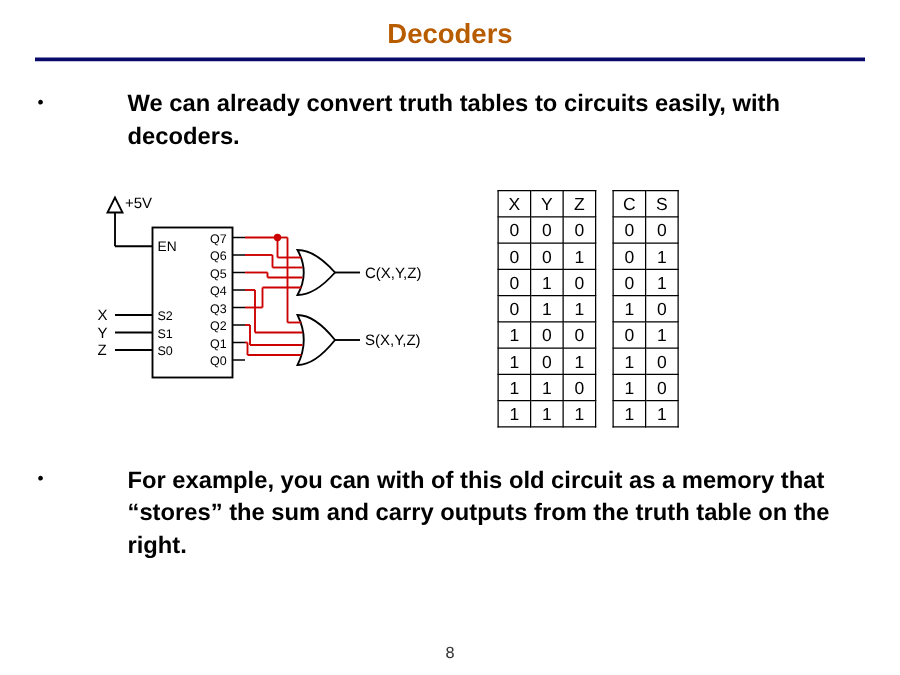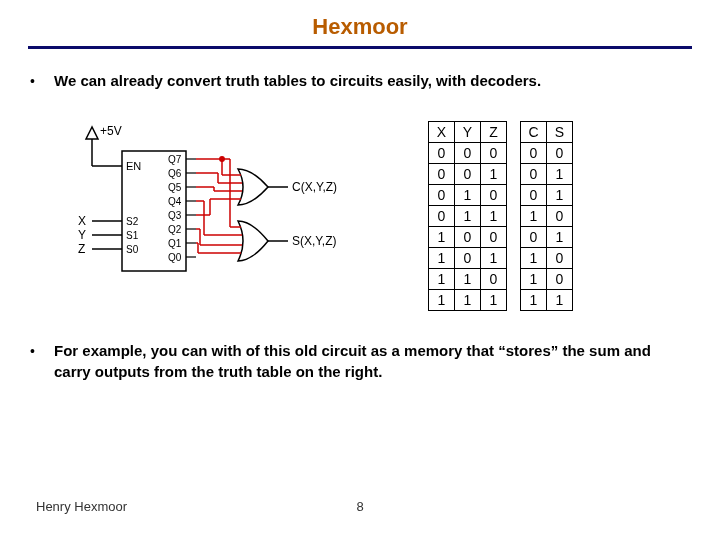--- a/index.html
+++ b/index.html
@@ -33,29 +33,30 @@
     margin-bottom: 30px;
   }
   .bullet-dot {
     width: 24px;
     flex: 0 0 24px;
     font-size: 14px;
     color: #000;
     padding-top: 2px;
   }
   .bullet-text {
-    font-size: 15px;
+    font-size: 19px;
     font-weight: bold;
     color: #000;
     line-height: 1.35;
+    margin-left: 48px;
   }
   .figure-row {
     display: flex;
     align-items: flex-start;
-    gap: 76px;
+    gap: 46px;
     margin: 0 0 30px 22px;
   }
   .truth-table {
     border-collapse: collapse;
     font-family: "Comic Sans MS", Arial, sans-serif;
     font-size: 14px;
   }
   .truth-table th, .truth-table td {
     border: 1.5px solid #000;
     width: 26px;
@@ -78,21 +79,21 @@
     font-size: 13px;
     color: #333;
   }
   .footer .author { flex: 1; }
   .footer .page { position: absolute; left: 50%; transform: translateX(-50%); }
   svg { display: block; }
 </style>
 </head>
 <body>
 
-<div class="title">Hexmoor</div>
+<div class="title">Decoders</div>
 <div class="underline"></div>
 
 <div class="content">
 
   <div class="bullet-row">
     <div class="bullet-dot">•</div>
     <div class="bullet-text">We can already convert truth tables to circuits easily, with decoders.</div>
   </div>
 
   <div class="figure-row">
@@ -255,15 +256,14 @@
   </div>
 
   <div class="bullet-row">
     <div class="bullet-dot">•</div>
     <div class="bullet-text">For example, you can with of this old circuit as a memory that “stores” the sum and carry outputs from the truth table on the right.</div>
   </div>
 
 </div>
 
 <div class="footer">
-  <span class="author">Henry Hexmoor</span>
   <span class="page">8</span>
 </div>
 
 </body></html>

